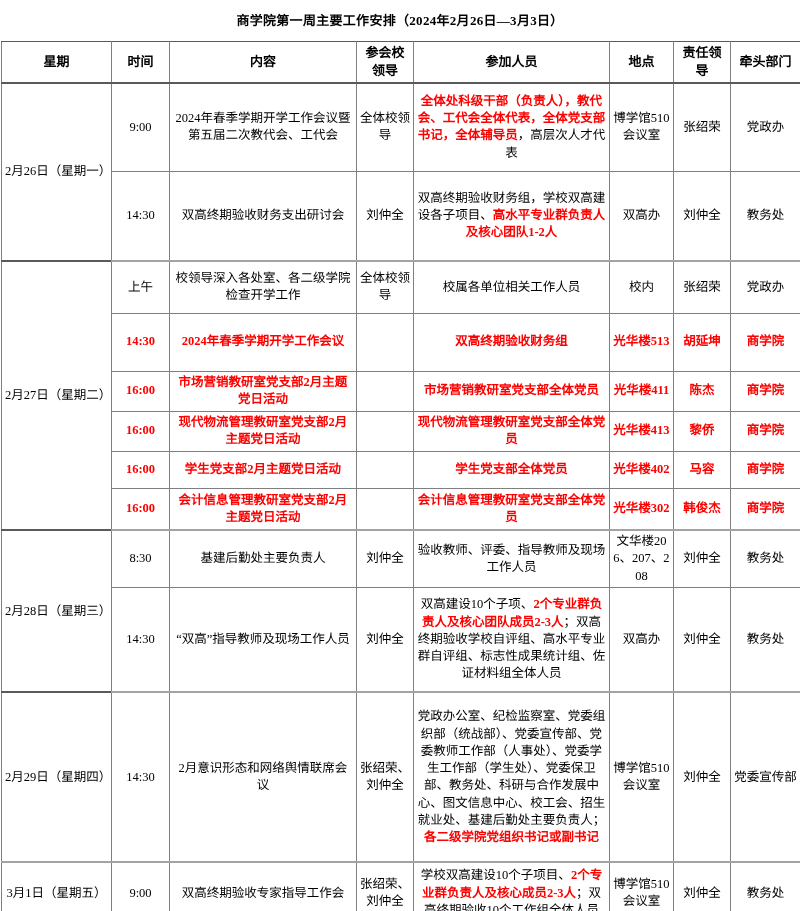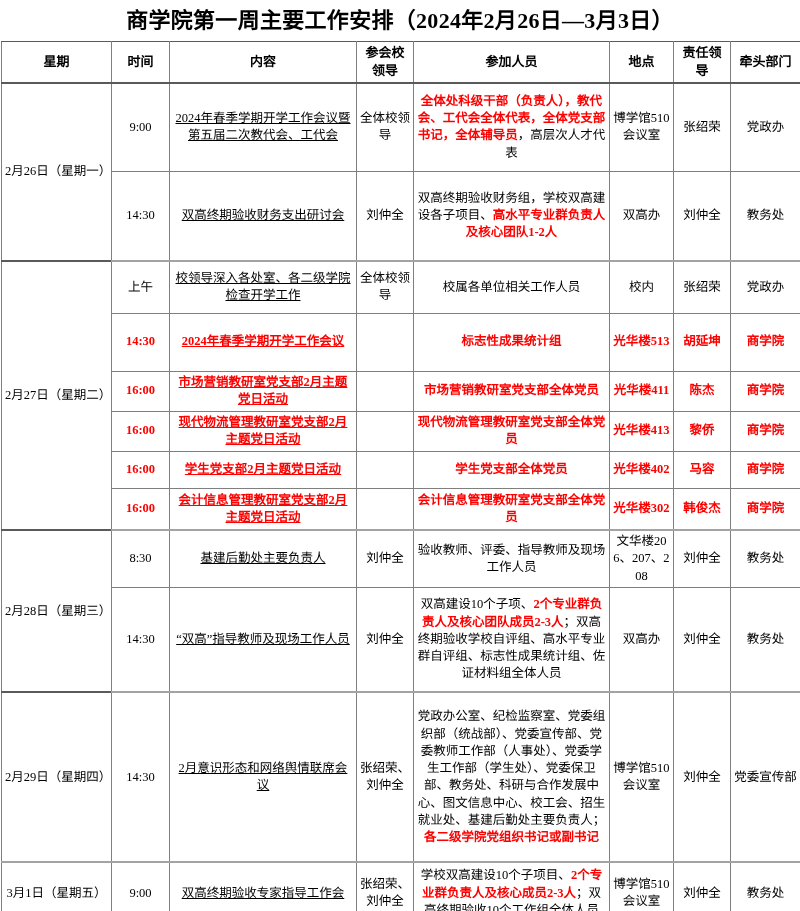--- a/index.html
+++ b/index.html
@@ -20,21 +20,21 @@
     height: 911px;
     position: relative;
     box-sizing: border-box;
     overflow: hidden;
   }
   .doc-title {
     width: 800px;
     height: 41px;
     line-height: 41px;
     text-align: center;
-    font-size: 22px;
+    font-size: 13px;
     font-weight: bold;
     letter-spacing: 0.3px;
     white-space: nowrap;
   }
   table.schedule {
     border-collapse: collapse;
     table-layout: fixed;
     width: 799px;
     margin: 0 0 0 1px;
   }
@@ -66,21 +66,21 @@
   col.c-resp   { width: 57px;  }
   col.c-dept   { width: 70px;  }
 
   td.day {
     font-size: 12.5px;
     white-space: nowrap;
     margin-top: 8px;
   }
   td.time { font-size: 11.5px; }
   td.people { text-align: center; margin-left: 25px; }
-  td.item { text-align: center; text-decoration: underline; }
+  td.item { text-align: center; }
 
   .red { color: #ff0000; font-weight: bold; }
   tr.rowred td { color: #ff0000; font-weight: bold; }
 
   
   tr.group-start > td { border-top: 2px solid #5a5a5a; }
   tr.group-end > td { border-bottom: 2px solid #a3a3a3; }
 </style>
 </head>
 <body>
@@ -139,21 +139,21 @@
           <td class="leader">全体校领导</td>
           <td class="people"><span>校属各单位相关工作人员</span></td>
           <td class="place">校内</td>
           <td class="resp">张绍荣</td>
           <td class="dept">党政办</td>
         </tr>
         <tr class="rowred" style="height: 58px;">
           <td class="time">14:30</td>
           <td class="item">2024年春季学期开学工作会议</td>
           <td class="leader"></td>
-          <td class="people"><span>标志性成果统计组</span></td>
+          <td class="people"><span>双高终期验收财务组</span></td>
           <td class="place">光华楼513</td>
           <td class="resp">胡延坤</td>
           <td class="dept">商学院</td>
         </tr>
         <tr class="rowred" style="height: 40px;">
           <td class="time">16:00</td>
           <td class="item">市场营销教研室党支部2月主题党日活动</td>
           <td class="leader"></td>
           <td class="people"><span>市场营销教研室党支部全体党员</span></td>
           <td class="place">光华楼411</td>

